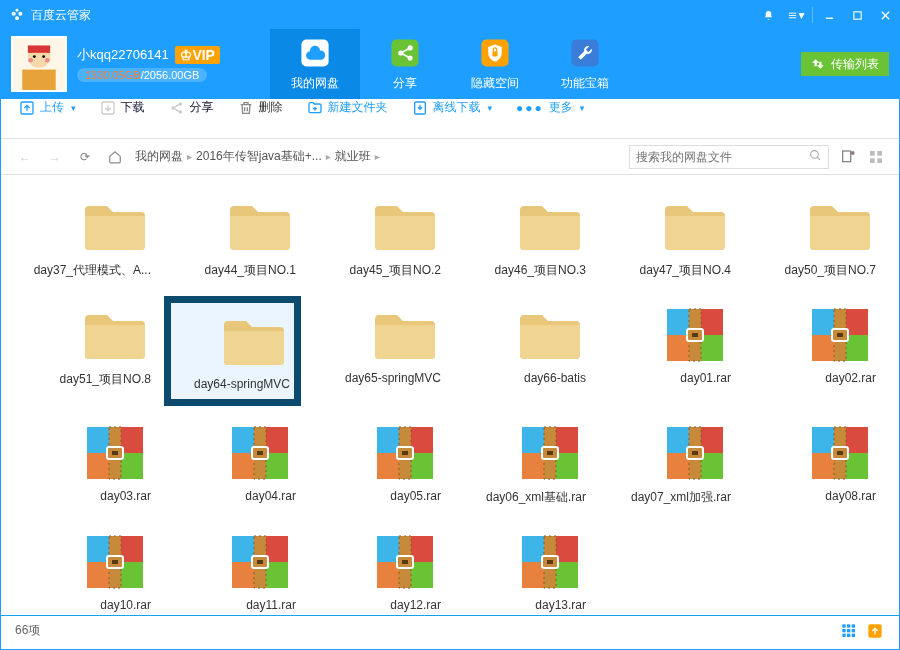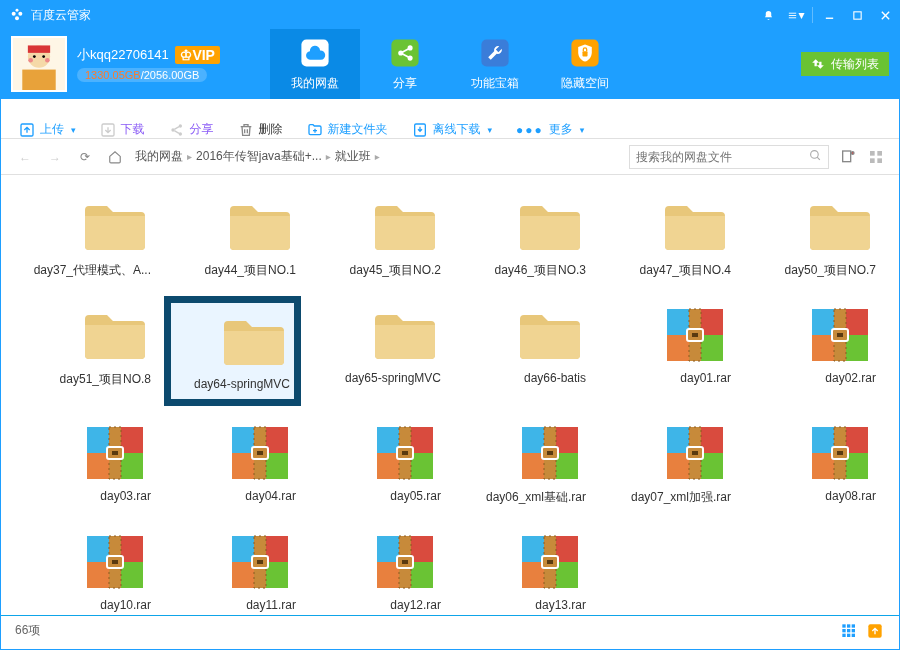--- a/index.html
+++ b/index.html
@@ -17,24 +17,24 @@
 .username-row { display: flex; align-items: center; gap: 6px; }
 .vip-badge { background: #ffa200; color: #fff; font-size: 14px; padding: 1px 5px; border-radius: 2px; font-weight: bold; }
 .storage { margin-top: 4px; font-size: 11px; background: rgba(255,255,255,0.2); border-radius: 8px; padding: 1px 8px; display: inline-block; }
 .storage .used { color: #ff7a2b; }
 .nav-tabs { display: flex; margin-left: 50px; height: 70px; }
 .nav-tab { width: 90px; display: flex; flex-direction: column; align-items: center; justify-content: center; color: #fff; font-size: 12px; cursor: pointer; gap: 5px; }
 .nav-tab.active { background: #0a8ae6; }
 .nav-tab svg { width: 34px; height: 34px; }
 .header-right { margin-left: auto; }
 .transfer-btn { background: #6ac334; color: #fff; height: 24px; padding: 0 10px; display: flex; align-items: center; gap: 6px; font-size: 12px; border: none; cursor: pointer; }
-.toolbar { height: 40px; border-bottom: 1px solid #e0e0e0; display: flex; align-items: flex-end; padding: 0 18px; gap: 24px; font-size: 12px; }
+.toolbar { height: 40px; border-bottom: 1px solid #e0e0e0; display: flex; align-items: flex-start; padding: 0 18px; gap: 24px; font-size: 12px; }
 .tool-btn { display: flex; align-items: center; gap: 5px; cursor: pointer; color: #333; }
 .tool-btn.primary { color: #1e9fff; }
-.tool-btn.disabled { color: #8b5cf6; }
+.tool-btn.disabled { color: #0f172a; }
 .tool-btn svg { width: 16px; height: 16px; }
 .tool-btn .chev { font-size: 9px; margin-left: 2px; }
 .navbar { height: 36px; border-bottom: 1px solid #e0e0e0; display: flex; align-items: center; padding: 0 14px; gap: 10px; font-size: 12px; }
 .nav-icon-btn { width: 20px; height: 20px; display: flex; align-items: center; justify-content: center; cursor: pointer; color: #888; }
 .nav-icon-btn.disabled { color: #ccc; }
 .breadcrumbs { display: flex; align-items: center; gap: 4px; color: #555; flex: 1; }
 .crumb { cursor: pointer; }
 .crumb-sep { color: #aaa; font-size: 10px; }
 .search-box { width: 200px; height: 24px; border: 1px solid #ddd; display: flex; align-items: center; padding: 0 6px; }
 .search-box input { border: none; outline: none; flex: 1; font-size: 12px; }
@@ -126,33 +126,33 @@
           <circle cx="15" cy="20" r="3" fill="#fff"></circle>
           <circle cx="26" cy="14" r="3" fill="#fff"></circle>
           <circle cx="26" cy="26" r="3" fill="#fff"></circle>
           <line x1="15" y1="20" x2="26" y2="14" stroke="#fff" stroke-width="2"></line>
           <line x1="15" y1="20" x2="26" y2="26" stroke="#fff" stroke-width="2"></line>
         </svg>
       <span>分享</span>
     </div>
     <div class="nav-tab">
       <svg viewBox="0 0 40 40">
-          <rect x="4" y="4" width="32" height="32" rx="6" fill="#3a7dd9"></rect>
-          <path d="M25 12a5 5 0 00-6 6l-7 7 3 3 7-7a5 5 0 006-6l-4 4-3-3z" fill="#fff"></path>
-        </svg>
-      <span>功能宝箱</span>
-    </div>
-    <div class="nav-tab">
-      <svg viewBox="0 0 40 40">
           <rect x="4" y="4" width="32" height="32" rx="6" fill="#ffa200"></rect>
           <path d="M20 10l8 3v6c0 6-4 10-8 11-4-1-8-5-8-11v-6z" fill="#fff"></path>
           <rect x="17" y="18" width="6" height="6" rx="1" fill="#ffa200"></rect>
           <path d="M18 18v-2a2 2 0 014 0v2" fill="none" stroke="#ffa200" stroke-width="1.5"></path>
         </svg>
       <span>隐藏空间</span>
+    </div>
+    <div class="nav-tab">
+      <svg viewBox="0 0 40 40">
+          <rect x="4" y="4" width="32" height="32" rx="6" fill="#3a7dd9"></rect>
+          <path d="M25 12a5 5 0 00-6 6l-7 7 3 3 7-7a5 5 0 006-6l-4 4-3-3z" fill="#fff"></path>
+        </svg>
+      <span>功能宝箱</span>
     </div>
   </div>
   <div class="header-right">
     <button class="transfer-btn">
       <svg width="14" height="14" viewBox="0 0 24 24" fill="#fff">
           <path d="M8 4l-6 6h4v6h4v-6h4zM16 20l6-6h-4V8h-4v6h-4z"></path>
         </svg>
       <span>传输列表</span>
     </button>
   </div>

